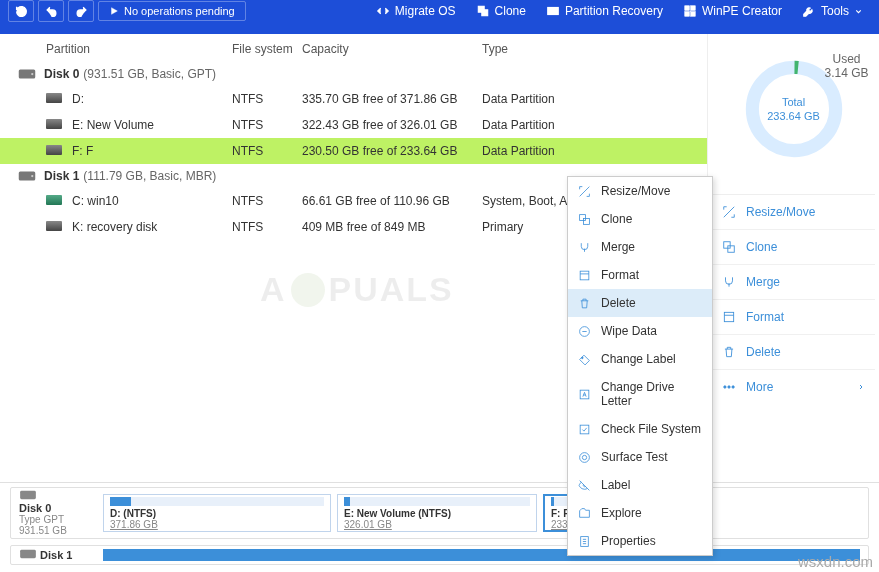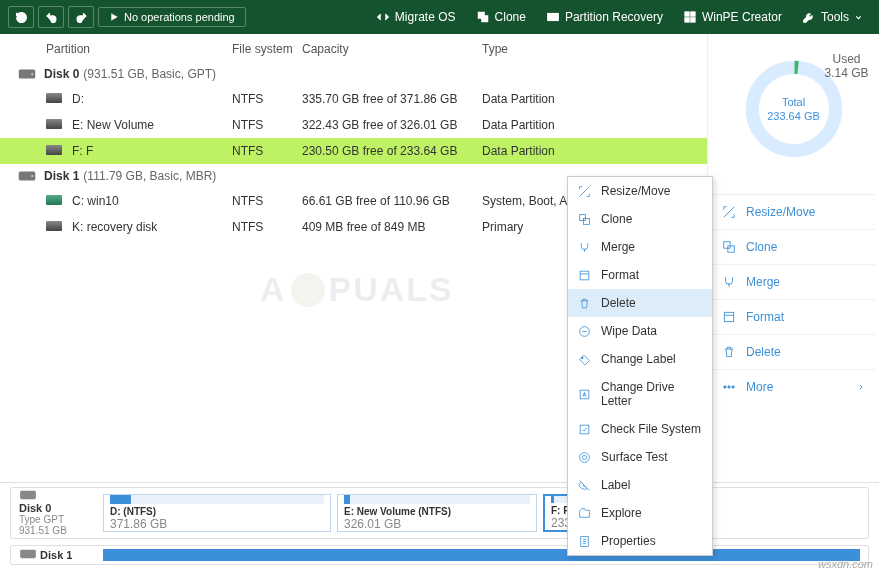--- a/index.html
+++ b/index.html
@@ -1,19 +1,19 @@
 <!DOCTYPE html>
 <html><head>
 <meta charset="utf-8">
 <style>
   * { box-sizing: border-box; margin: 0; padding: 0; font-family: 'Segoe UI', Arial, sans-serif; }
   body { width: 879px; height: 572px; background: #f0f0f0; font-size: 12px; color: #333; overflow: hidden; position: relative; }
   
   
-  .top-toolbar { background: #14532d; height: 34px; display: flex; align-items: center; padding: 0 8px; color: #fff; }
+  .top-toolbar { background: #1d4ed8; height: 34px; display: flex; align-items: flex-start; padding: 0 8px; color: #fff; }
   .tb-left { display: flex; gap: 4px; align-items: center; }
   .tb-right { margin-left: auto; display: flex; gap: 4px; align-items: center; }
   .tb-btn { display: flex; align-items: center; gap: 5px; padding: 4px 8px; color: #fff; font-size: 12px; border-radius: 2px; cursor: pointer; }
   .tb-icon-btn { width: 26px; height: 22px; display: flex; align-items: center; justify-content: center; border: 1px solid rgba(255,255,255,0.3); border-radius: 2px; cursor: pointer; }
   .tb-pending { border: 1px solid rgba(255,255,255,0.3); padding: 3px 10px; font-size: 11px; border-radius: 2px; display: flex; align-items: center; gap: 5px; }
   .white-ic { fill: #fff; stroke: #fff; }
   
   
   .main { display: flex; height: 448px; background: #fff; }
   .left-pane { flex: 1; padding: 0; overflow: hidden; }
@@ -58,28 +58,28 @@
   
   .bottom { background: #fff; border-top: 1px solid #e0e0e0; height: 90px; padding: 4px 10px 0 10px; overflow: hidden; }
   .disk-bar-row { display: flex; align-items: center; height: 52px; border: 1px solid #e0e0e0; border-radius: 2px; margin-bottom: 6px; padding: 4px 8px; gap: 12px; }
   .disk-bar-label { width: 72px; font-size: 11px; }
   .disk-bar-label .dn { font-weight: 600; }
   .disk-bar-label .dsub { color: #888; font-size: 10px; }
   .seg { height: 38px; border: 1px solid #c0d4ec; display: flex; flex-direction: column; justify-content: center; padding: 0 6px; position: relative; background:#fff; }
   .seg .bar { height: 9px; background: #e8f0fa; margin-bottom: 2px; position: relative; }
   .seg .fill { position:absolute; left:0; top:0; height:100%; background:#3c8fd9; }
   .seg .lab { font-size: 10px; font-weight: 600; }
-  .seg .sz { font-size: 12px; color: #888; }
+  .seg .sz { font-size: 10px; color: #888; text-decoration: underline; }
   .seg.selected { border: 2px solid #3c8fd9; }
   
   
   .watermark { position: absolute; top: 270px; left: 260px; font-size: 34px; font-weight: 700; color: rgba(0,0,0,0.07); letter-spacing: 2px; pointer-events: none; display:flex; align-items:center; gap:4px; }
   .watermark .head { width:34px; height:34px; border-radius:50%; background: rgba(120,160,80,0.1); display:inline-block; }
   
-  .corner { position:absolute; bottom:2px; right:6px; font-size:11px; color:#aaa;font-style:italic; }
+  .corner { position:absolute; bottom:2px; right:6px; font-size:15px; color:#aaa; }
 </style>
 </head>
 <body>
 
 <div class="top-toolbar">
   <div class="tb-left">
     <div class="tb-icon-btn">
       <svg width="13" height="13" viewBox="0 0 24 24" class="white-ic" fill="none" stroke-width="2.5">
           <path d="M3 12a9 9 0 1 0 3-6.7L3 8"></path>
           <path d="M3 3v5h5"></path>

